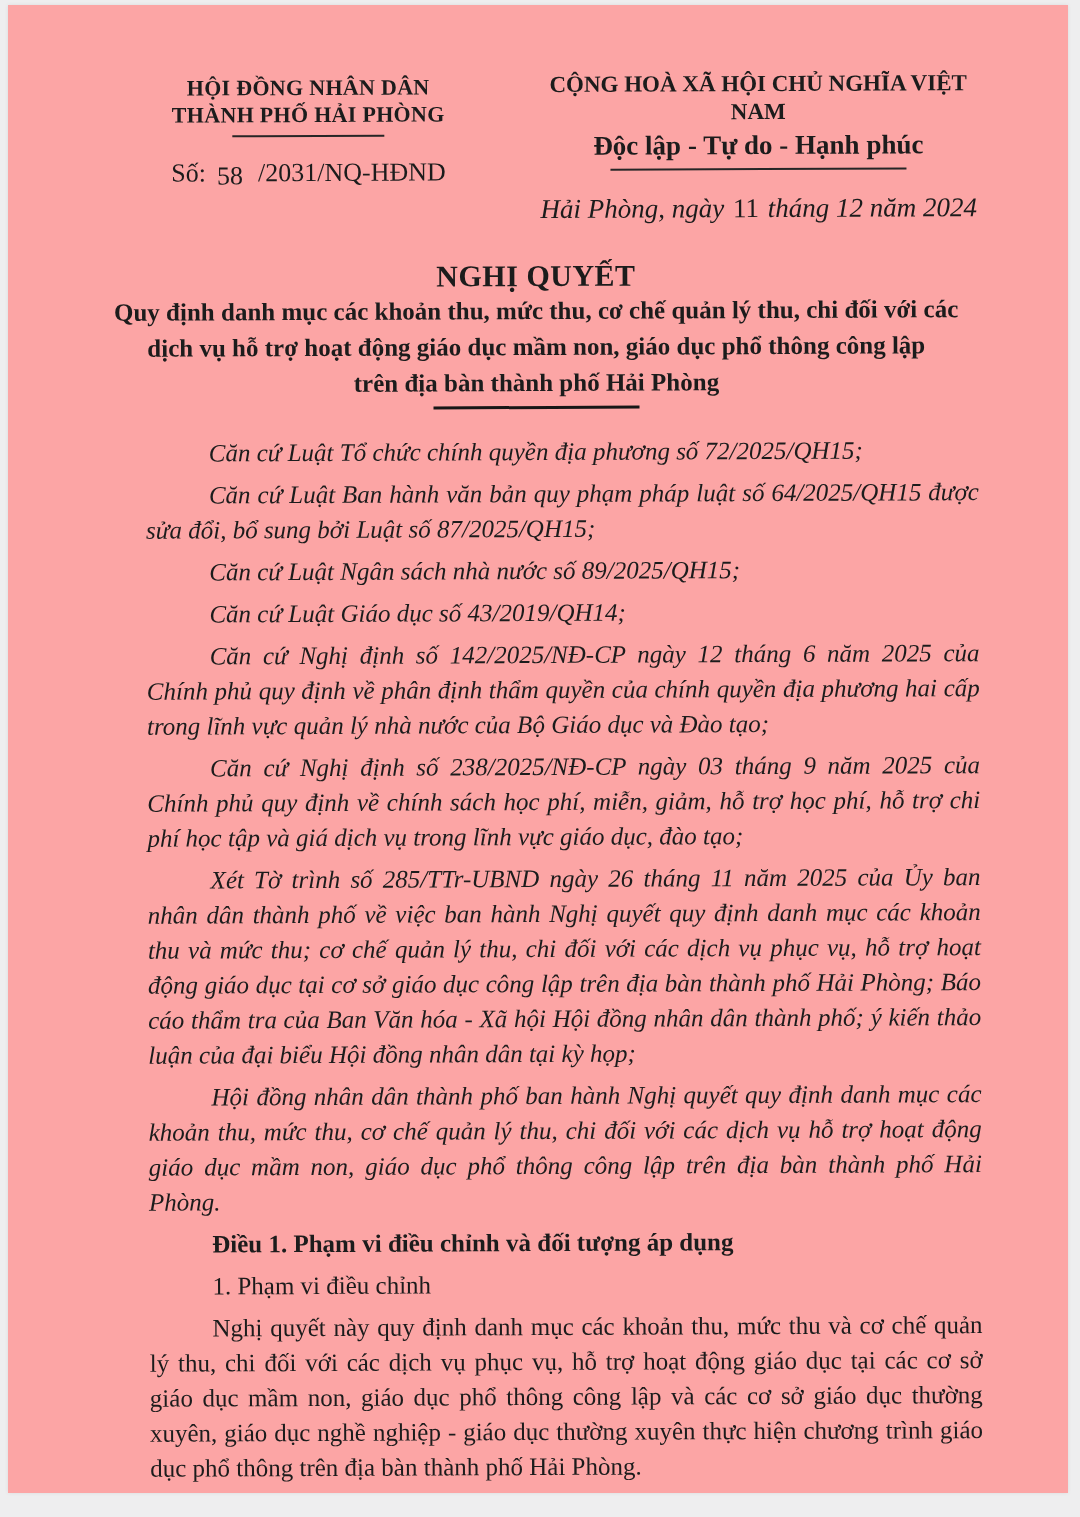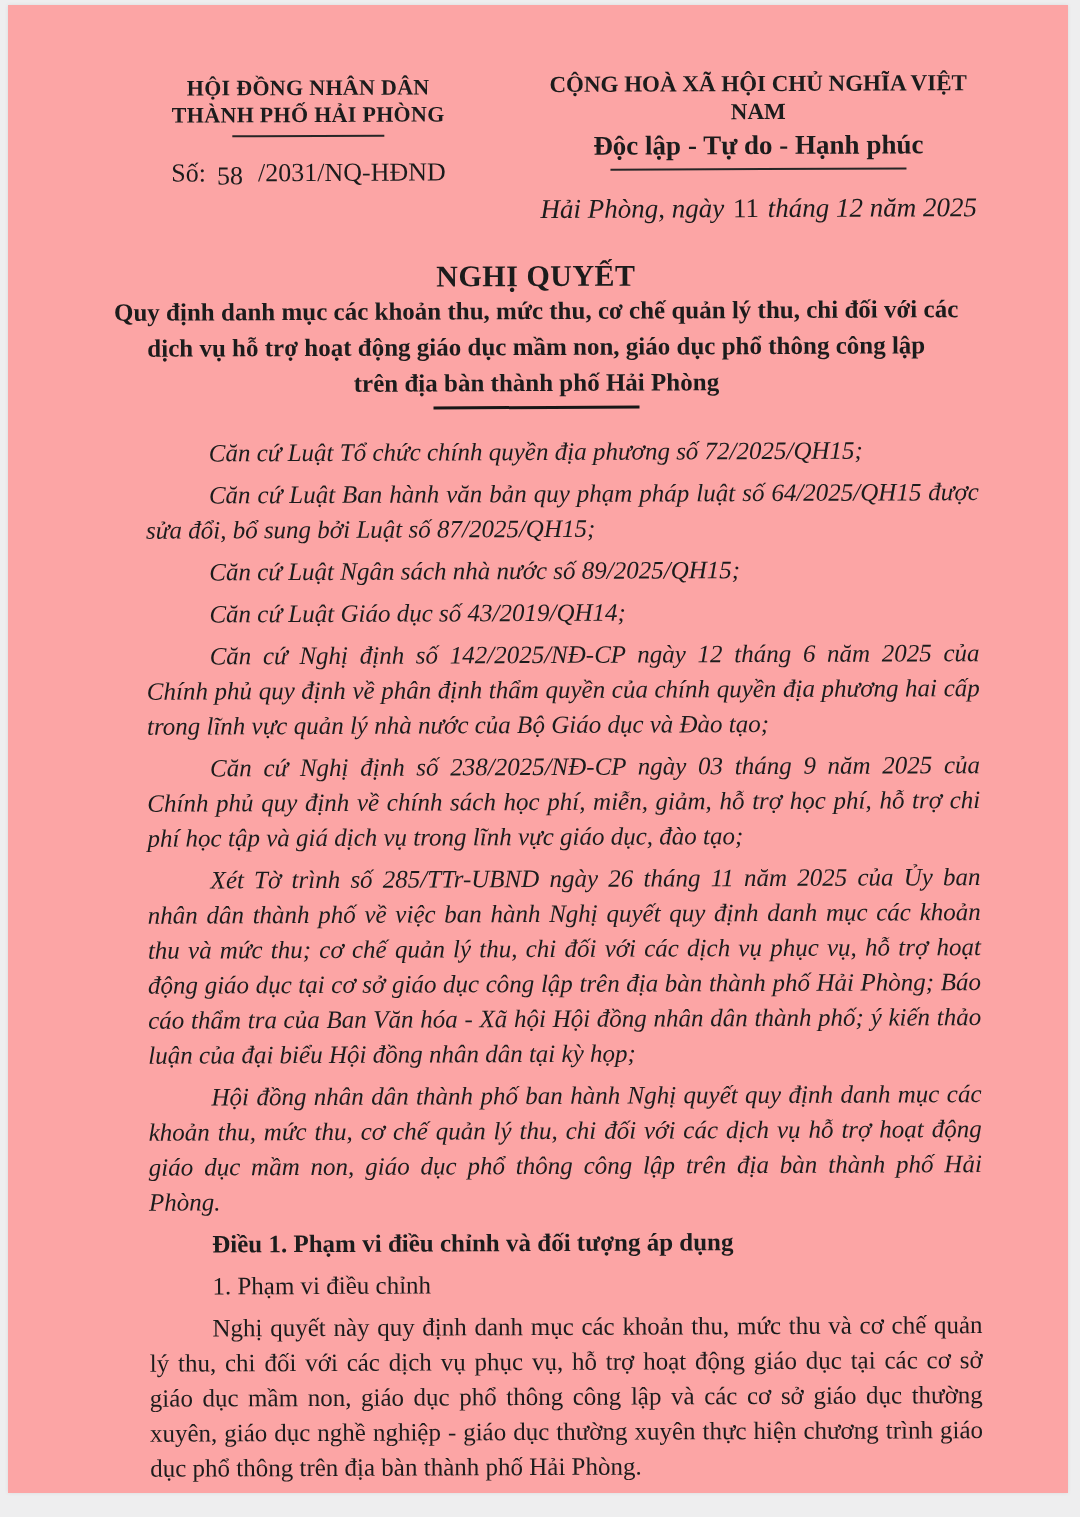--- a/index.html
+++ b/index.html
@@ -77,21 +77,21 @@
         <div class="doc-number"><span>Số:</span><span class="num-value">58</span><span class="num-suffix">/2031/NQ-HĐND</span></div>
       </div>
 
       <div class="header-right">
         <div class="national-1">CỘNG HOÀ XÃ HỘI CHỦ NGHĨA VIỆT NAM</div>
         <div class="national-2">Độc lập - Tự do - Hạnh phúc</div>
         <div class="rule rule-right"></div>
         <div class="date-line">
           <span class="it">Hải Phòng, ngày</span>
           <span class="day">11</span>
-          <span class="it">tháng 12 năm 2025</span>
+          <span class="it">tháng 12 năm 2024</span>
         </div>
       </div>
 
     </div>
 
     <div class="title-block">
       <div class="doc-type">NGHỊ QUYẾT</div>
       <div class="subtitle-line">Quy định danh mục các khoản thu, mức thu, cơ chế quản lý thu, chi đối với các</div>
       <div class="subtitle-line">dịch vụ hỗ trợ hoạt động giáo dục mầm non, giáo dục phổ thông công lập</div>
       <div class="subtitle-line">trên địa bàn thành phố Hải Phòng</div>

